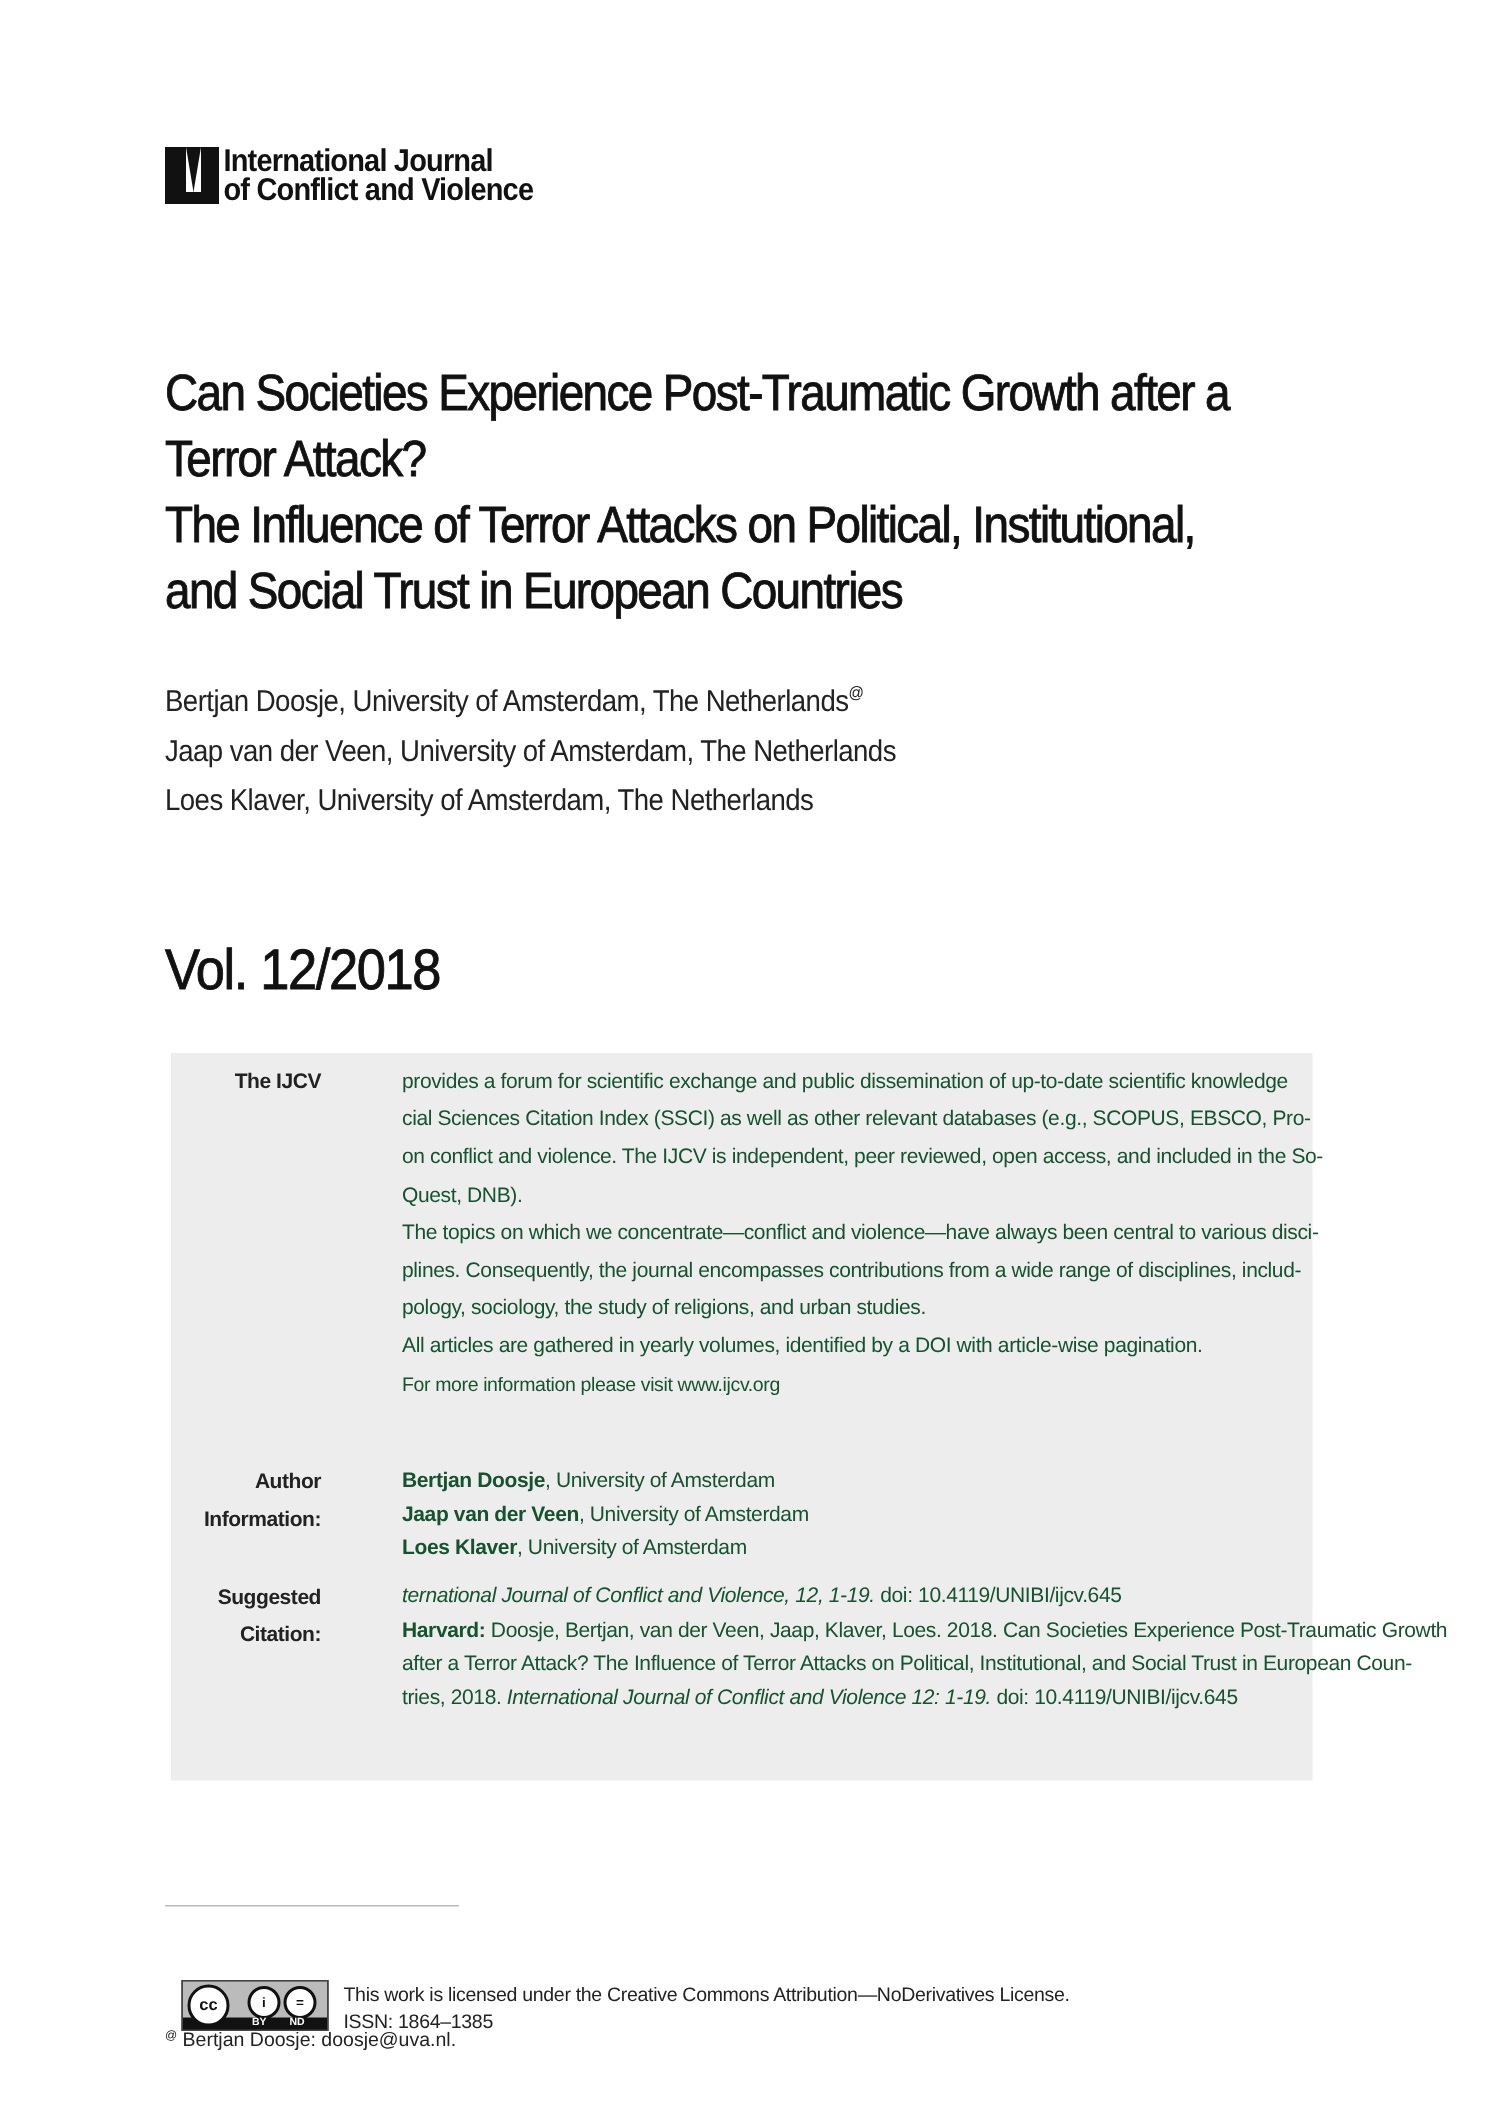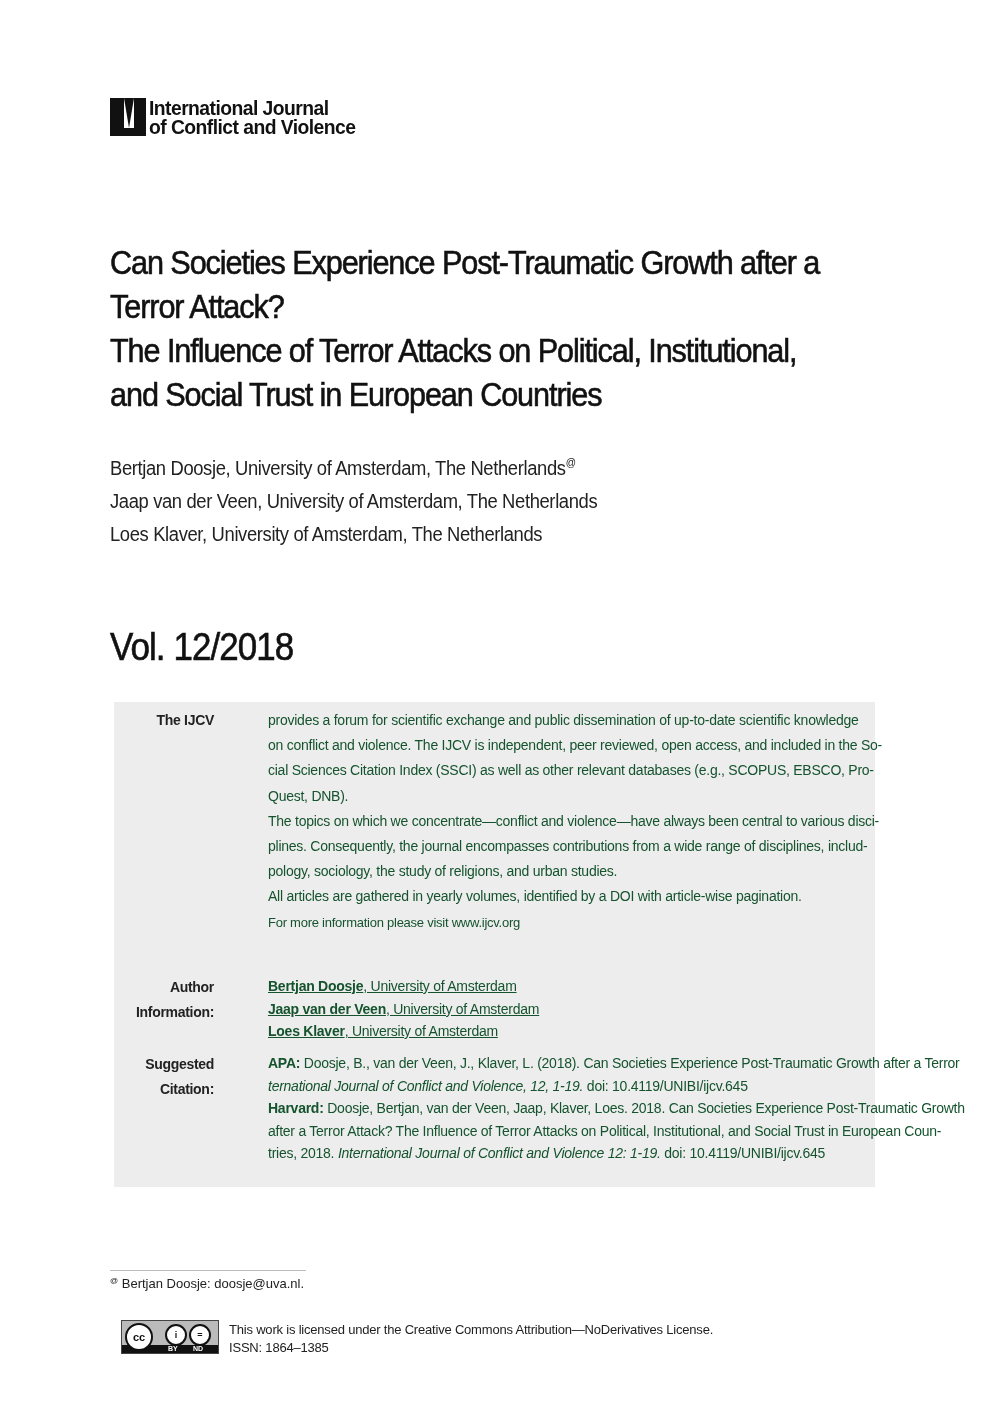--- a/index.html
+++ b/index.html
@@ -41,21 +41,21 @@
   .content {
     position: absolute; left: 118px; width: 632px; font-size: 14px; line-height: 25.2px; color: #14532d;
     letter-spacing: -0.25px;
     margin-left: 36px;
   }
   .content .small { font-size: 13px; }
   .content .ln { white-space: nowrap; }
   .content b { font-weight: bold; }
   .content i { font-style: italic; }
   .rule { position: absolute; left: 110px; top: 1270px; width: 196px; height: 1px; background: #bbb; }
-  .footnote { position: absolute; left: 110px; top: 1276px; font-size: 13px; color: #222; }
+  .footnote { position: absolute; left: 110px; top: 1352px; font-size: 13px; color: #222; }
   .footnote sup { font-size: 8px; vertical-align: 5px; }
   .cc-badge {
     position: absolute; left: 121px; top: 1320px; width: 98px; height: 34px; background: #111;
     border: 1px solid #444; box-sizing: border-box;
   }
   .cc-top { position: absolute; left: 0; top: 0; width: 96px; height: 24px; background: #bbb; }
   .cc-circle {
     position: absolute; top: 3px; width: 22px; height: 22px; border-radius: 50%; background: #fff;
     border: 2px solid #111; box-sizing: border-box; font-size: 9px; font-weight: bold;
     display: flex; align-items: center; justify-content: center; color: #111;
@@ -90,50 +90,49 @@
   <div><span>Loes Klaver, University of Amsterdam, The Netherlands</span></div>
 </div>
 
 <div class="volume">Vol. 12/2018</div>
 
 <div class="infobox">
   <div class="row" style="top:6px;">
     <div class="label">The IJCV</div>
     <div class="content">
       <div class="ln">provides a forum for scientific exchange and public dissemination of up-to-date scientific knowledge</div>
+      <div class="ln">cial Sciences Citation Index (SSCI) as well as other relevant databases (e.g., SCOPUS, EBSCO, Pro-</div>
       <div class="ln">on conflict and violence. The IJCV is independent, peer reviewed, open access, and included in the So-</div>
-      <div class="ln">cial Sciences Citation Index (SSCI) as well as other relevant databases (e.g., SCOPUS, EBSCO, Pro-</div>
       <div class="ln">Quest, DNB).</div>
       <div class="ln">The topics on which we concentrate—conflict and violence—have always been central to various disci-</div>
       <div class="ln">plines. Consequently, the journal encompasses contributions from a wide range of disciplines, includ-</div>
       <div class="ln">pology, sociology, the study of religions, and urban studies.</div>
       <div class="ln">All articles are gathered in yearly volumes, identified by a DOI with article-wise pagination.</div>
       <div class="ln small">For more information please visit www.ijcv.org</div>
     </div>
   </div>
 
   <div class="row" style="top:273px;">
     <div class="label">
       <div>Author</div>
       <div>Information:</div>
     </div>
-    <div class="content small" style="line-height:22.5px;text-decoration:underline;">
+    <div class="content small" style="line-height:22.5px;">
       <div class="ln"><b>Bertjan Doosje</b><span>, University of Amsterdam</span></div>
       <div class="ln"><b>Jaap van der Veen</b><span>, University of Amsterdam</span></div>
       <div class="ln"><b>Loes Klaver</b><span>, University of Amsterdam</span></div>
     </div>
   </div>
 
   <div class="row" style="top:350px;">
     <div class="label">
       <div>Suggested</div>
       <div>Citation:</div>
     </div>
     <div class="content small" style="line-height:22.6px;">
-      <div class="ln"><b>APA:</b><span> Doosje, B., van der Veen, J., Klaver, L. (2018). Can Societies Experience Post-Traumatic Growth after a Terror</span></div>
       <div class="ln"><i>ternational Journal of Conflict and Violence, 12, 1-19.</i><span> doi: 10.4119/UNIBI/ijcv.645</span></div>
       <div class="ln"><b>Harvard:</b><span> Doosje, Bertjan, van der Veen, Jaap, Klaver, Loes.  2018. Can Societies Experience Post-Traumatic Growth</span></div>
       <div class="ln">after a Terror Attack? The Influence of Terror Attacks on Political, Institutional, and Social Trust in European Coun-</div>
       <div class="ln"><span>tries, 2018. </span><i>International Journal of Conflict and Violence 12: 1-19.</i><span> doi: 10.4119/UNIBI/ijcv.645</span></div>
     </div>
   </div>
 </div>
 
 <div class="rule"></div>
 <div class="footnote"><sup>@</sup><span> Bertjan Doosje: doosje@uva.nl.</span></div>

